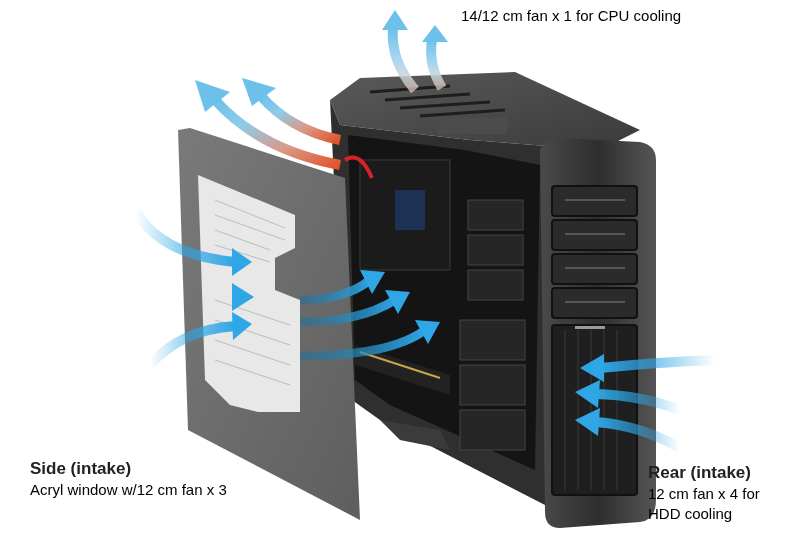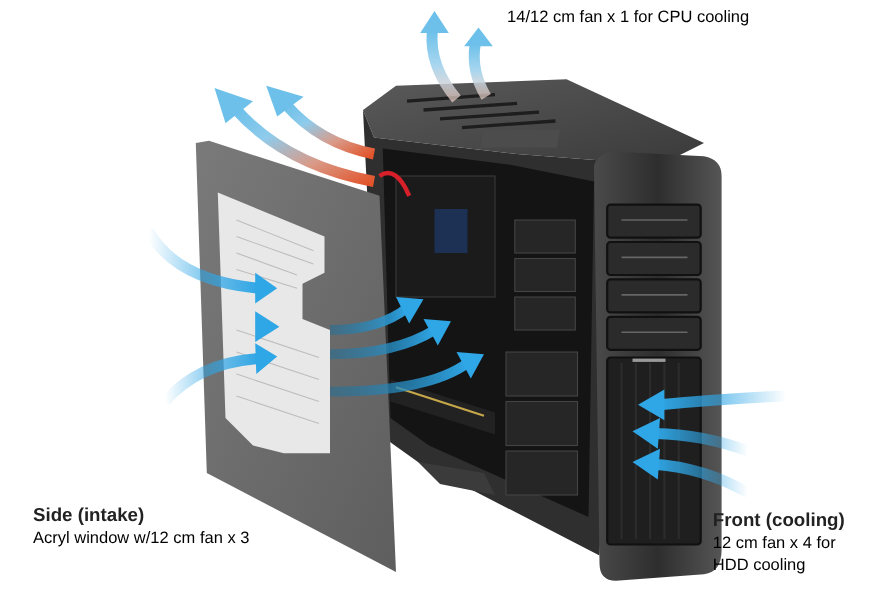--- a/index.html
+++ b/index.html
@@ -188,18 +188,18 @@
   <div class="label" id="lbl-top">
     <span class="desc">14/12 cm fan x 1 for CPU cooling</span>
   </div>
 
   <div class="label" id="lbl-side">
     <span class="title">Side (intake)</span>
     <span class="desc">Acryl window w/12 cm fan x 3</span>
   </div>
 
   <div class="label" id="lbl-front">
-    <span class="title">Front (cooling)</span>
+    <span class="title">Rear (intake)</span>
     <span class="desc">12 cm fan x 4 for</span>
     <span class="desc">HDD cooling</span>
   </div>
 
 </div>
 
 </body></html>

